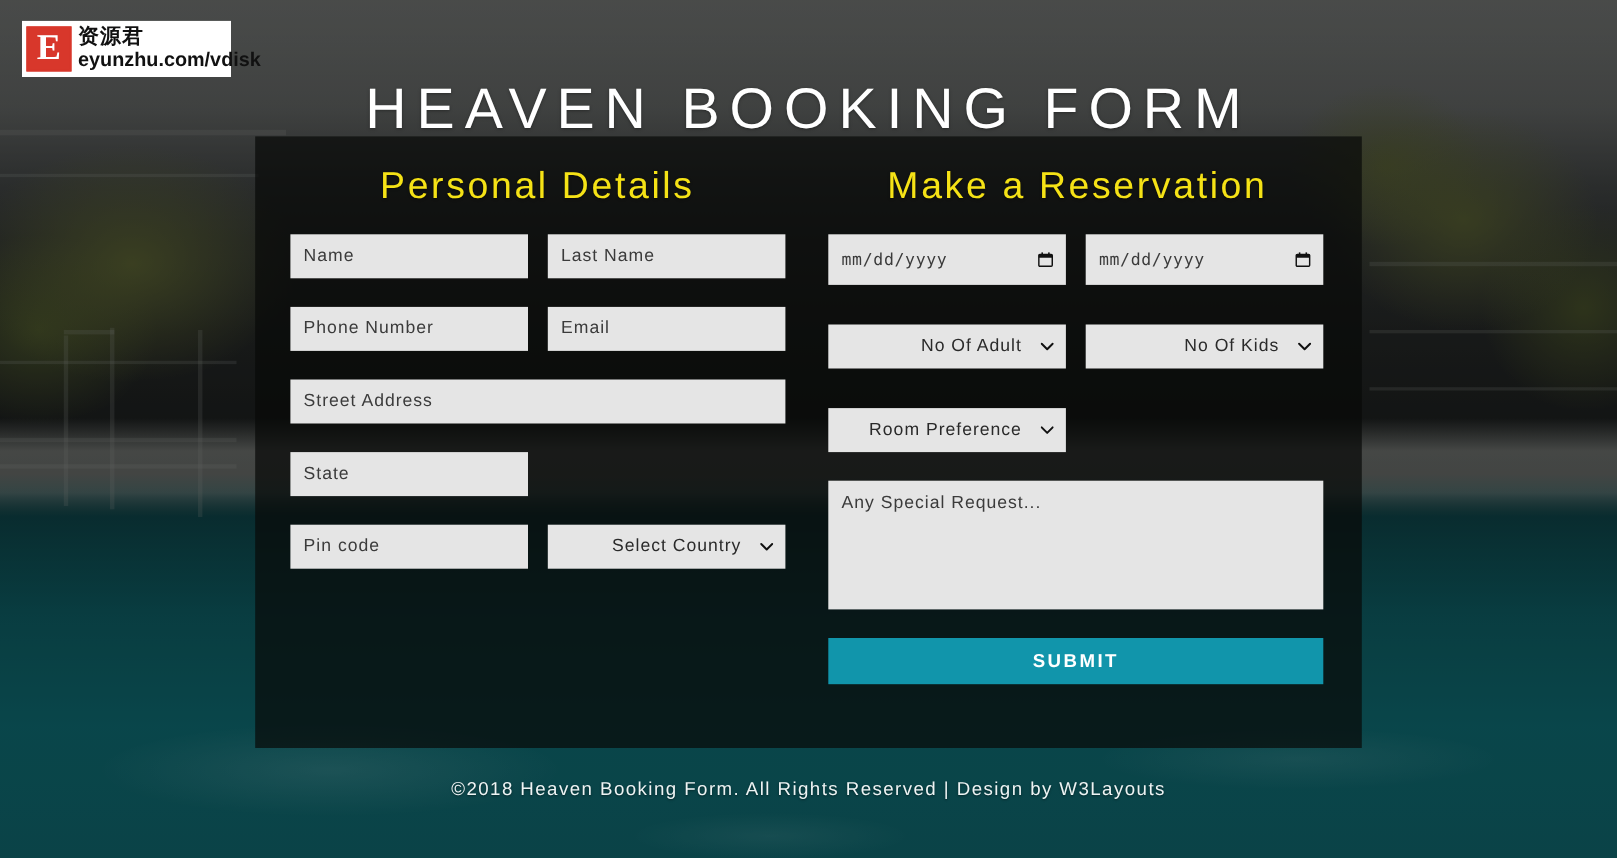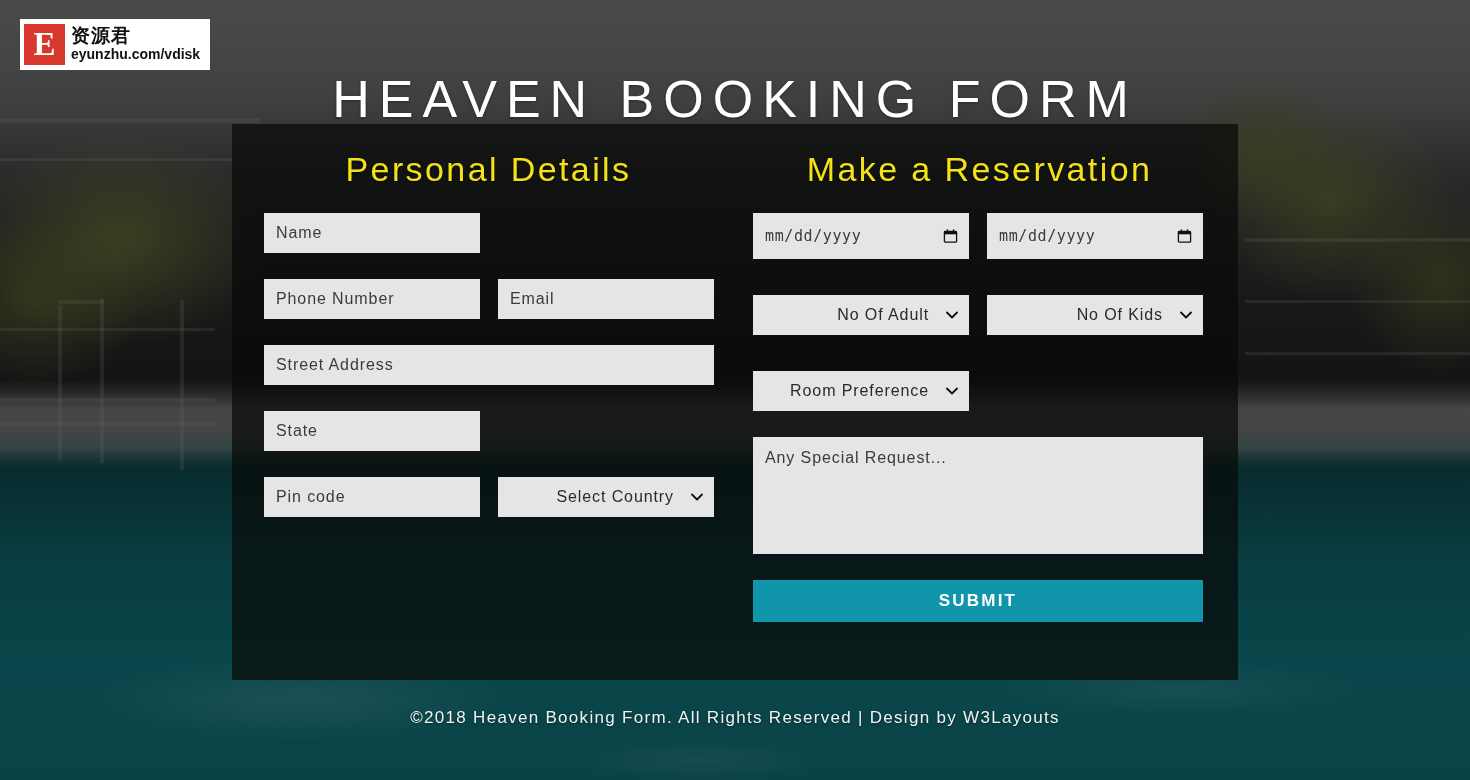--- a/index.html
+++ b/index.html
@@ -103,21 +103,21 @@
     line-height: 1;
   }
   .wm-text { display: flex; flex-direction: column; justify-content: center; }
   .wm-cn {
     font-family: "DejaVu Sans", sans-serif;
     font-size: 19px; font-weight: bold; color: #111; line-height: 1.05;
     letter-spacing: 1px;
   }
   .wm-url {
     font-family: "Liberation Sans", sans-serif;
-    font-size: 14px; font-weight: bold; color: #111; line-height: 1.1;
+    font-size: 18px; font-weight: bold; color: #111; line-height: 1.1;
     margin-top: 1px;
   }
 
   
   .page-title {
     position: absolute; top: 34px; left: 0; width: 1470px;
     text-align: center;
     font-family: "Liberation Sans", sans-serif;
     font-size: 52px; font-weight: 400; color: #ffffff;
     letter-spacing: 9px;
@@ -268,20 +268,21 @@
   <h1 class="page-title">HEAVEN BOOKING FORM</h1>
 
   <div class="form-panel">
     <div class="columns">
 
       <div class="col col-left">
         <h2 class="section-title">Personal Details</h2>
 
         <div class="row">
           <input class="field half" type="text" placeholder="Name" style="">
+          <input class="field half" type="text" placeholder="Last Name" style="">
         </div>
 
         <div class="row">
           <input class="field half" type="tel" placeholder="Phone Number" style="">
           <input class="field half" type="email" placeholder="Email" style="">
         </div>
 
         <div class="row">
           <input class="field full" type="text" placeholder="Street Address" style="">
         </div>

